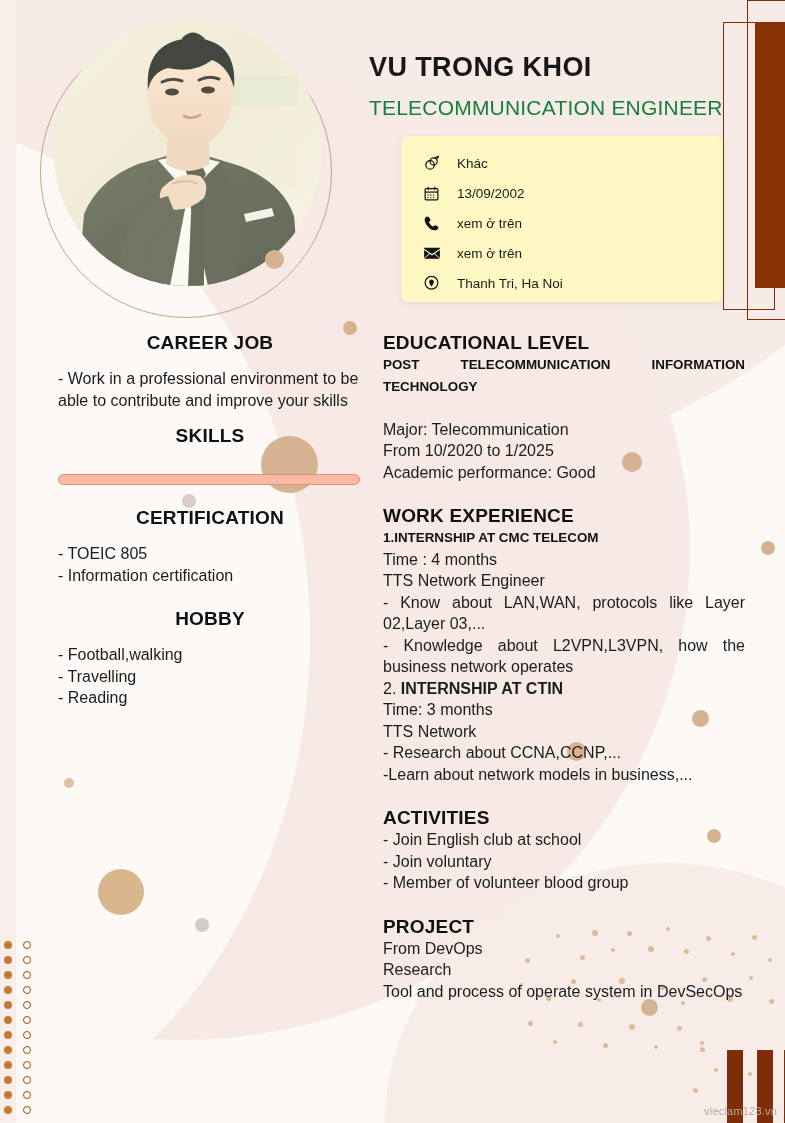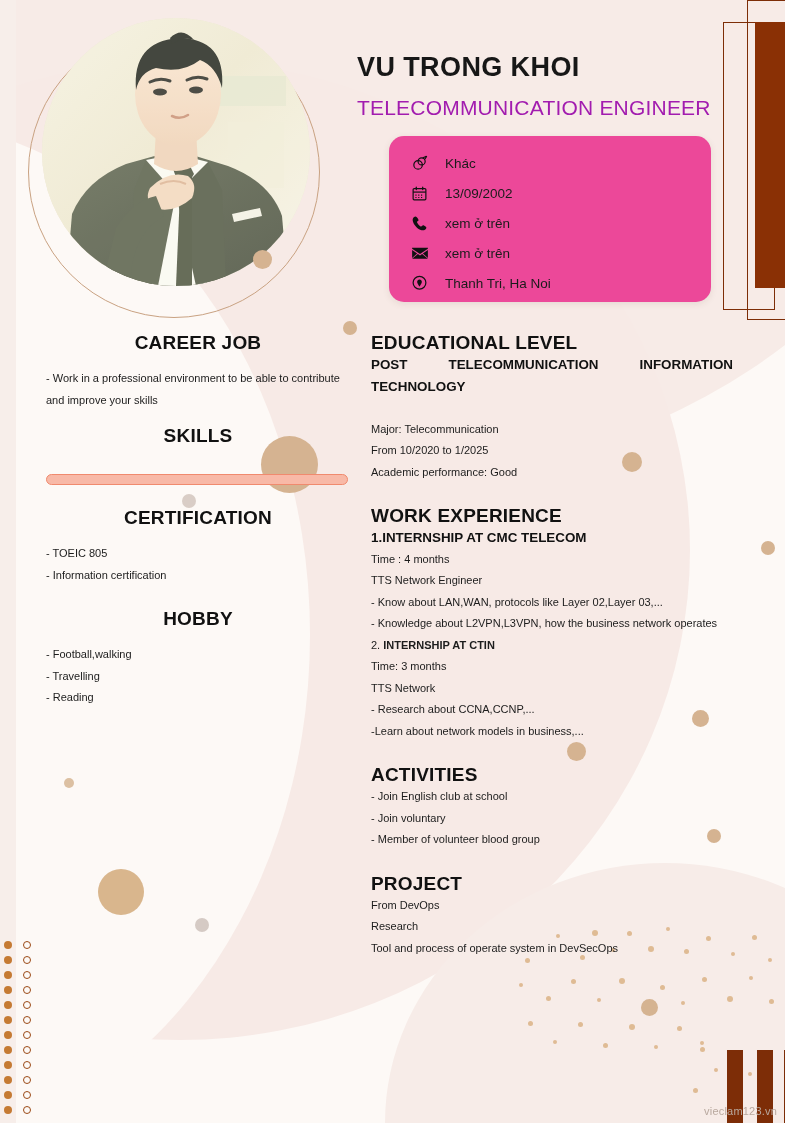--- a/index.html
+++ b/index.html
@@ -8,20 +8,21 @@
     width: 785px; height: 1123px;
     background: #ffffff;
     font-family: "Liberation Sans", sans-serif;
     overflow: hidden;
   }
   #page {
     position: relative;
     width: 785px; height: 1123px;
     background: #fdf9f6;
     overflow: hidden;
+    padding-left: 12px;
   }
 
   
   .bg { position: absolute; inset: 0; overflow: hidden; z-index: 0; }
 
   
   .wedge-top {
     position: absolute;
     left: -180px; top: -420px;
     width: 1150px; height: 900px;
@@ -121,29 +122,29 @@
 
   
   .name {
     position: absolute; left: 357px; top: 52px;
     font-size: 27px; font-weight: bold; letter-spacing: .4px;
     color: #171717;
   }
   .role {
     position: absolute; left: 357px; top: 96px;
     font-size: 21px; font-weight: normal; letter-spacing: .2px;
-    color: #a21caf;
+    color: #15803d;
   }
 
   
   .contact-card {
     position: absolute; left: 389px; top: 136px;
     width: 322px; height: 166px;
-    background: #ec4899;
-    border-radius: 15px;
+    background: #fef9c3;
+    border-radius: 8px;
     box-shadow: 0 2px 7px rgba(90,60,40,.10);
     padding: 12px 0 0 22px;
   }
   .contact-row {
     display: flex; align-items: center;
     height: 30px;
     font-size: 13.5px; color: #1b1b1b;
   }
   .contact-icon {
     width: 24px; min-width: 24px; height: 20px;
@@ -161,21 +162,21 @@
     font-size: 19px; font-weight: bold;
     color: #111;
     letter-spacing: .2px;
   }
   .sec-title-l {
     font-size: 19px; font-weight: bold;
     color: #111;
     letter-spacing: .2px;
   }
   .body-text {
-    font-size: 11px; line-height: 21.5px; color: #1c1c1c;
+    font-size: 16px; line-height: 21.5px; color: #1c1c1c;
   }
   .body-just { text-align: justify; }
   .sub-bold { font-size: 13.4px; font-weight: bold; color: #111; line-height: 21.5px; }
   .head-just {
     font-size: 13.4px; font-weight: bold; color: #111;
     line-height: 21.5px; text-align: justify;
   }
   .head-just::after { content: ""; display: inline-block; width: 100%; }
 
   .skillbar {

